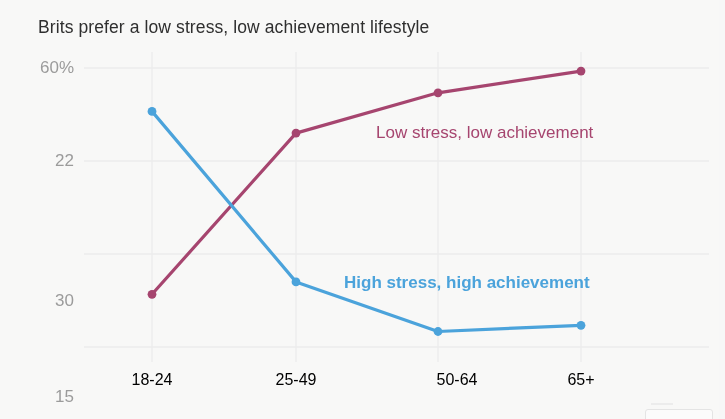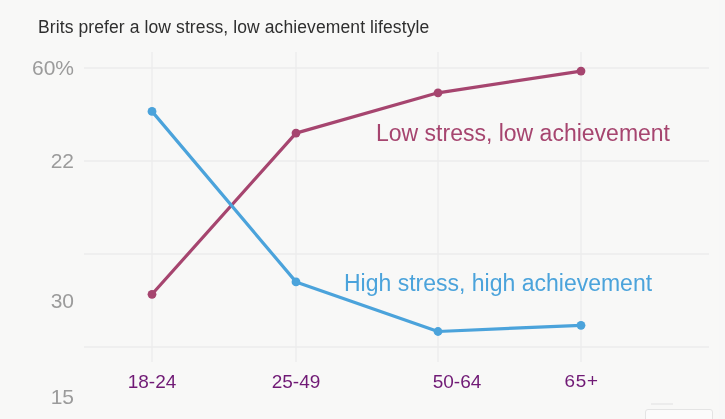--- a/index.html
+++ b/index.html
@@ -32,45 +32,46 @@
   }
   #plot-area {
     position: absolute;
     left: 0;
     top: 0;
     width: 725px;
     height: 419px;
   }
   .y-tick-label {
     position: absolute;
-    font-size: 21px;
+    font-size: 17px;
     color: #9b9b9b;
     text-align: right;
     white-space: nowrap;
     transform: translateY(-50%);
   }
   .x-tick-label {
     position: absolute;
-    font-size: 19px;
-    color: #701a75;
+    font-size: 16px;
+    color: #000000;
     text-align: center;
     white-space: nowrap;
     transform: translateX(-50%);
   }
   .series-annotation {
     position: absolute;
-    font-size: 23px;
+    font-size: 17px;
     white-space: nowrap;
     transform: translateY(-50%);
   }
   #annotation-low-stress {
     color: #a6456f;
   }
   #annotation-high-stress {
     color: #4ba3db;
+    font-weight: bold;
   }
   #footer-stub {
     position: absolute;
     left: 645px;
     top: 409px;
     width: 66px;
     height: 22px;
     border: 1px solid #e4e4e4;
     border-radius: 3px;
     background: #fbfbfb;
@@ -124,21 +125,21 @@
   <div id="y-axis-labels">
       <div class="y-tick-label" style="top: 349px; left: 0px; width: 74px; margin-top: 48px;">15</div>
       <div class="y-tick-label" style="top: 266px; left: 0px; width: 74px; margin-top: 35px;">30</div>
       <div class="y-tick-label" style="top: 161px; left: 0px; width: 74px;">22</div>
       <div class="y-tick-label" style="top: 68px; left: 0px; width: 74px;">60%</div>
     </div>
   <div id="x-axis-labels">
       <div class="x-tick-label" style="left: 152px; top: 371px;">18-24</div>
       <div class="x-tick-label" style="left: 296px; top: 371px; text-align: center;">25-49</div>
       <div class="x-tick-label" style="left: 457px; top: 371px;">50-64</div>
-      <div class="x-tick-label" style="left: 581px; top: 371px; font-family: Liberation Mono, monospace;">65+</div>
+      <div class="x-tick-label" style="left: 581px; top: 371px;">65+</div>
     </div>
   <div id="annotations-layer">
       <div class="series-annotation" id="annotation-low-stress" style="left: 376px; top: 133px; color: rgb(166, 69, 111);">Low stress, low achievement</div>
       <div class="series-annotation" id="annotation-high-stress" style="left: 344px; top: 283px; color: rgb(75, 163, 219);">High stress, high achievement</div>
     </div>
 
   <div id="footer-stub-line"></div>
   <div id="footer-stub"></div>
 </div>
 

